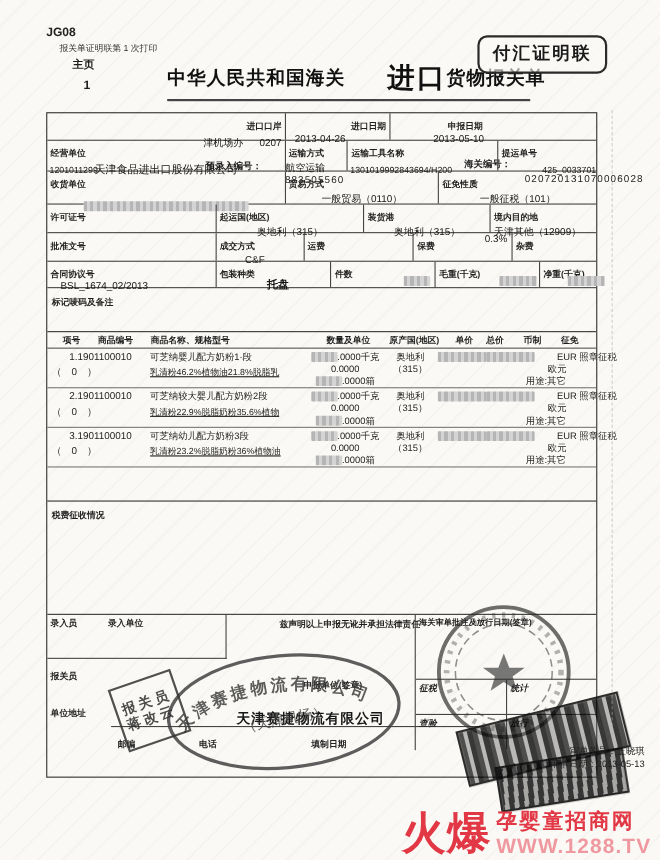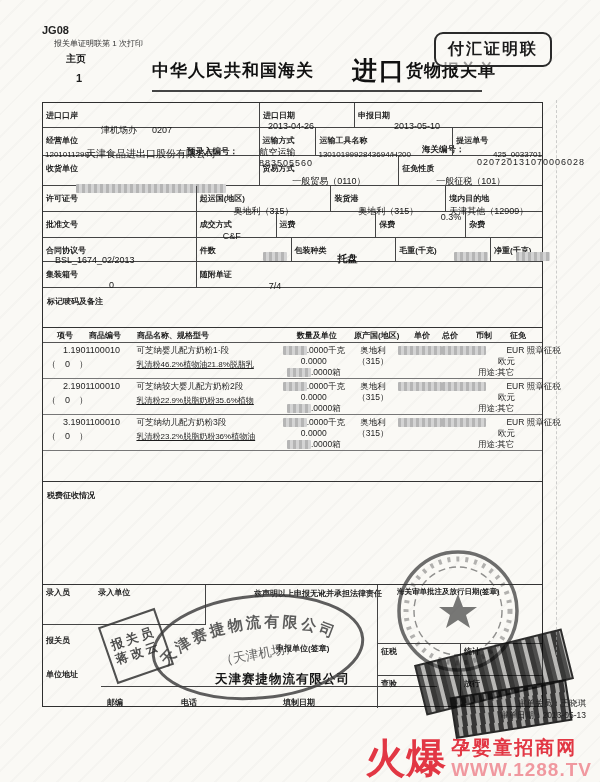--- a/index.html
+++ b/index.html
@@ -41,21 +41,21 @@
     border:1.5px solid #2f2f2f; background:transparent;
   }
   .frow { display:flex; border-top:1px solid #444; }
   .frow:first-child { border-top:none; }
   .cell { position:relative; border-left:1px solid #444; padding:1px 3px; overflow:visible; }
   .cell:first-child { border-left:none; }
   .lbl { font-size:8px; font-weight:bold; color:#222; white-space:nowrap; }
   .val { font-size:9px; color:#161616; white-space:nowrap; }
   .v-center { text-align:center; }
   .v-right { text-align:right; }
-  .r1 { height:24px; } .r2 { height:28px; } .r3 { height:30px; }
+  .r1 { height:24px;text-align:right; } .r2 { height:28px; } .r3 { height:30px; }
   .r4 { height:26px; } .r5 { height:26px; } .r6 { height:24px; } .r7 { height:26px; }
   .blur { display:inline-block; height:9px; vertical-align:middle; border-radius:1px;
           background: repeating-linear-gradient(90deg,#b5b5b5 0 3px,#d4d4d4 3px 6px); }
   .w24{width:24px;} .w34{width:34px;} .w44{width:44px;} .w150{width:150px;}
   
   .marks { height:40px; border-top:1px solid #444; padding:2px 4px; }
   .marks .val { margin:5px 0 0 22px; font-size:9.5px; letter-spacing:.5px;}
   
   .ghead { display:flex; height:16px; border-top:1.5px solid #333; border-bottom:1px solid #555;
            font-size:8px; font-weight:bold; align-items:center; white-space:nowrap;}
@@ -85,39 +85,39 @@
   .b-broker { position:absolute; left:3px; top:50px; }
   .b-addr { position:absolute; left:3px; top:84px; }
   .b-decl { position:absolute; left:180px; top:3px; width:190px; font-weight:bold; font-size:8px; text-align:center;}
   .b-declunit { position:absolute; left:198px; top:58px;margin-left:35px; }
   .b-company { position:absolute; left:172px; top:86px; font-size:12.5px; font-weight:bold; letter-spacing:1px; color:#161616;}
   .b-strip { position:absolute; left:12px; bottom:0; width:336px; height:22px; border-top:1px solid #444;
              display:flex; align-items:flex-end;margin-left:46px; }
   .b-strip .lbl { margin-left:6px; }
   .b-strip .s2 { margin-left:58px; } .b-strip .s3 { margin-left:86px; }
   .b-right { position:absolute; right:0; top:0; width:165px; height:100%; border-left:1px solid #444; }
-  .br-title { padding:2px 19px; font-size:7.5px; font-weight:bold; white-space:nowrap;}
-  .br-row { position:absolute; left:0; width:100%; height:32px; border-top:1px solid #444; display:flex; }
+  .br-title { padding:2px 3px; font-size:7.5px; font-weight:bold; white-space:nowrap;}
+  .br-row { position:absolute; left:0; width:100%; height:32px; border-top:1px solid #444; display:flex;font-style:italic; }
   .br-a { top:58px; } .br-b { top:90px; }
   .br-row .half { width:50%; padding:2px 3px; }
   .br-row .half + .half { border-left:1px solid #444; }
   
   .stamp { position:absolute; pointer-events:none; }
   .oval-stamp { left:148px; top:592px; width:220px; height:110px; transform:rotate(-5deg); opacity:.82; }
   .round-stamp { left:392px; top:548px; width:132px; height:126px; opacity:.8; }
   .diamond-stamp { left:106px; top:616px; width:60px; height:60px; border:2.5px solid #333;
                    transform:rotate(-19deg); opacity:.85; display:flex; flex-direction:column;
                    align-items:center; justify-content:center; }
   .diamond-stamp div { font-size:12.5px; font-weight:bold; letter-spacing:3px; color:#2e2e2e; line-height:15px;}
   .smudge { border:2px solid #151515; filter: blur(.5px) contrast(1.05); }
   .smudge-a { left:418px; top:646px; width:152px; height:52px; transform:rotate(-14deg);
       background: repeating-linear-gradient(90deg, rgba(25,25,25,.85) 0 4px, rgba(90,90,90,.45) 4px 8px, rgba(10,10,10,.9) 8px 13px); opacity:.88;}
   .smudge-b { left:452px; top:688px; width:118px; height:42px; transform:rotate(-9deg);
       background: repeating-linear-gradient(95deg, rgba(15,15,15,.9) 0 5px, rgba(70,70,70,.5) 5px 9px); opacity:.9;}
-  .reviewer { position:absolute; right:14px; top:697px; text-align:right; font-size:8.5px; color:#222; }
+  .reviewer { position:absolute; right:14px; top:676px; text-align:right; font-size:8.5px; color:#222; }
   .reviewer div { line-height:12px; white-space:nowrap; }
   
   .wm { position:absolute; right:8px; bottom:2px; display:flex; align-items:flex-start; }
   .wm-logo { font-size:40px; font-weight:bold; color:#e23744; line-height:42px; letter-spacing:1px;}
   .wm-col { margin-left:4px; }
   .wm-site { font-size:19px; font-weight:bold; color:#e23744; letter-spacing:2px; line-height:22px;}
   .wm-url { font-size:19px; font-weight:bold; color:#f0989f; letter-spacing:1px; line-height:21px;}
   .edge-dash { position:absolute; left:556px; top:100px; height:560px; border-left:1px dashed #aaa; opacity:.55; }
 </style>
 </head>
@@ -232,48 +232,38 @@
       <div class="cell" style="width:77px">
         <span class="lbl">杂费</span>
       </div>
     </div>
 
     <div class="frow r6">
       <div class="cell" style="width:153px">
         <span class="lbl">合同协议号</span>
         <div class="val" style="position:absolute;left:12px;bottom:-4px">BSL_1674_02/2013</div>
       </div>
+      <div class="cell" style="width:105px">
+        <span class="lbl">包装种类</span>
+        <div class="val" style="position:absolute;left:46px;bottom:-5px;font-size:10px;font-weight:bold">托盘</div>
+      </div>
       <div class="cell" style="width:95px">
         <span class="lbl">件数</span>
         <div style="position:absolute;right:4px;bottom:-4px"><span class="blur w24"></span></div>
       </div>
-      <div class="cell" style="width:105px">
-        <span class="lbl">包装种类</span>
-        <div class="val" style="position:absolute;left:46px;bottom:-5px;font-size:10px;font-weight:bold">托盘</div>
-      </div>
       <div class="cell" style="width:95px">
         <span class="lbl">毛重(千克)</span>
         <div style="position:absolute;right:2px;bottom:-4px"><span class="blur w34"></span></div>
       </div>
       <div class="cell" style="width:52px">
         <span class="lbl">净重(千克)</span>
         <div style="position:absolute;right:-8px;bottom:-4px"><span class="blur w34"></span></div>
       </div>
     </div>
 
-    <div class="frow r7">
-      <div class="cell" style="width:153px">
-        <span class="lbl">集装箱号</span>
-        <div class="val" style="position:absolute;left:66px;bottom:-3px">0</div>
-      </div>
-      <div class="cell" style="width:347px">
-        <span class="lbl">随附单证</span>
-        <div class="val" style="position:absolute;left:72px;bottom:-4px">7/4</div>
-      </div>
-    </div>
 
     <div class="marks">
       <span class="lbl">标记唛码及备注</span>
     </div>
 
     <div class="ghead">
       <div class="gc1"><span>项号</span><span>商品编号</span></div>
       <div class="gc2">商品名称、规格型号</div>
       <div class="gc3">数量及单位</div>
       <div class="gc4">原产国(地区)</div>

